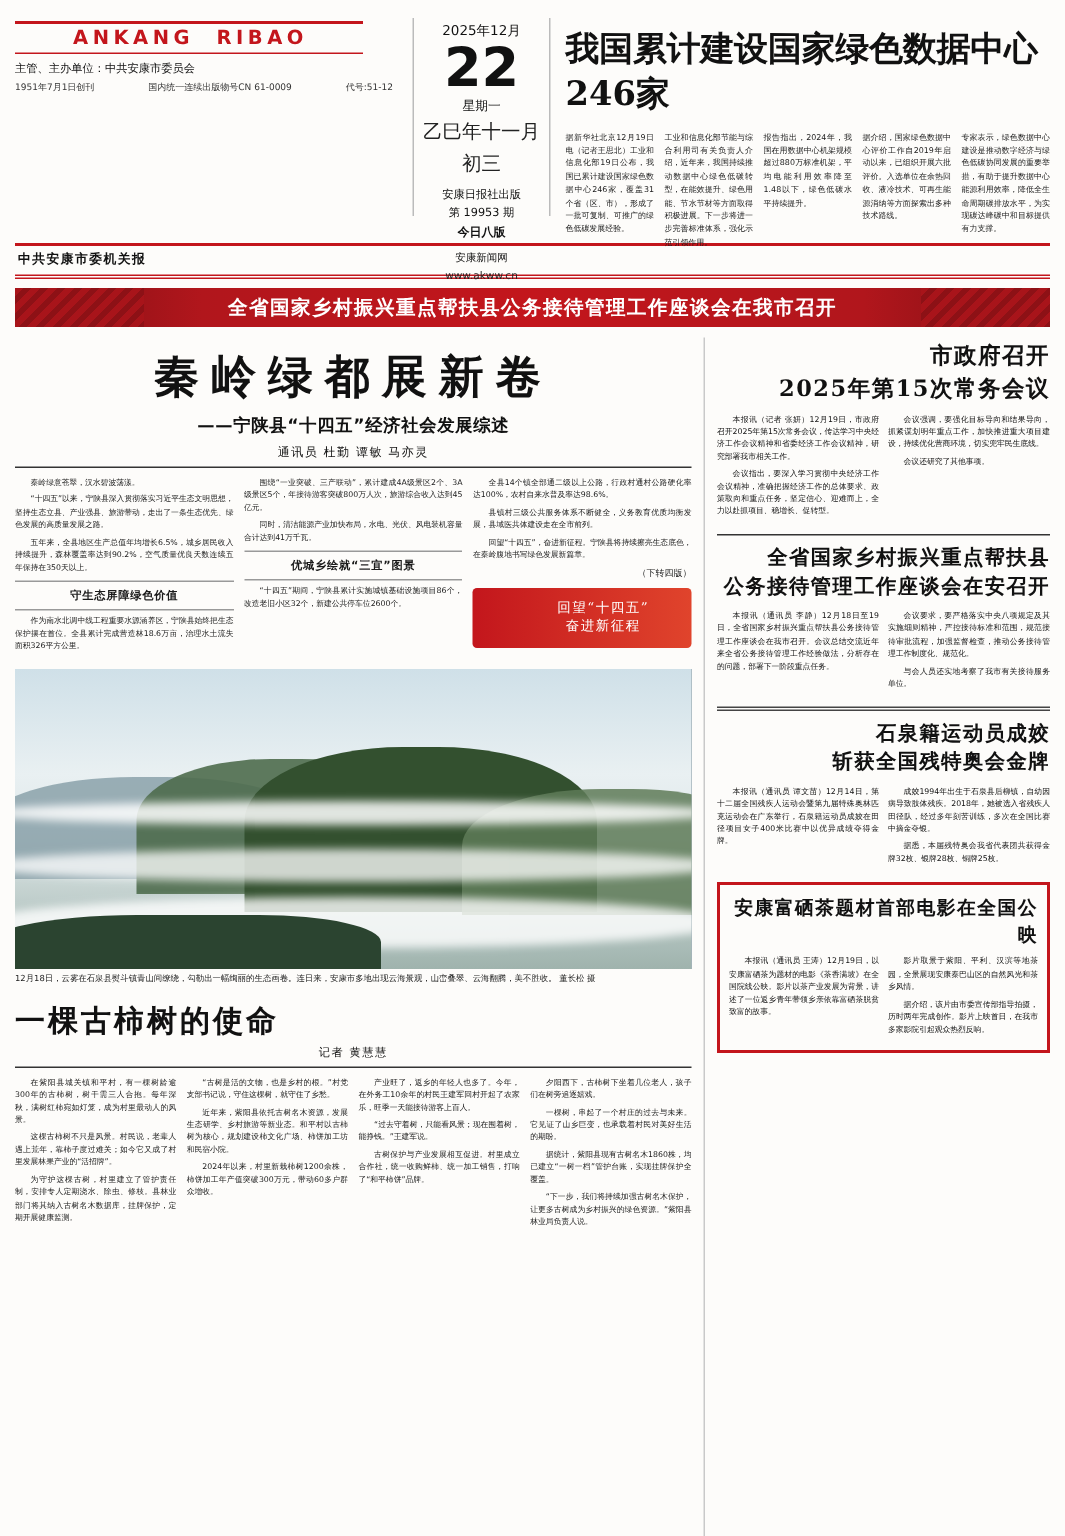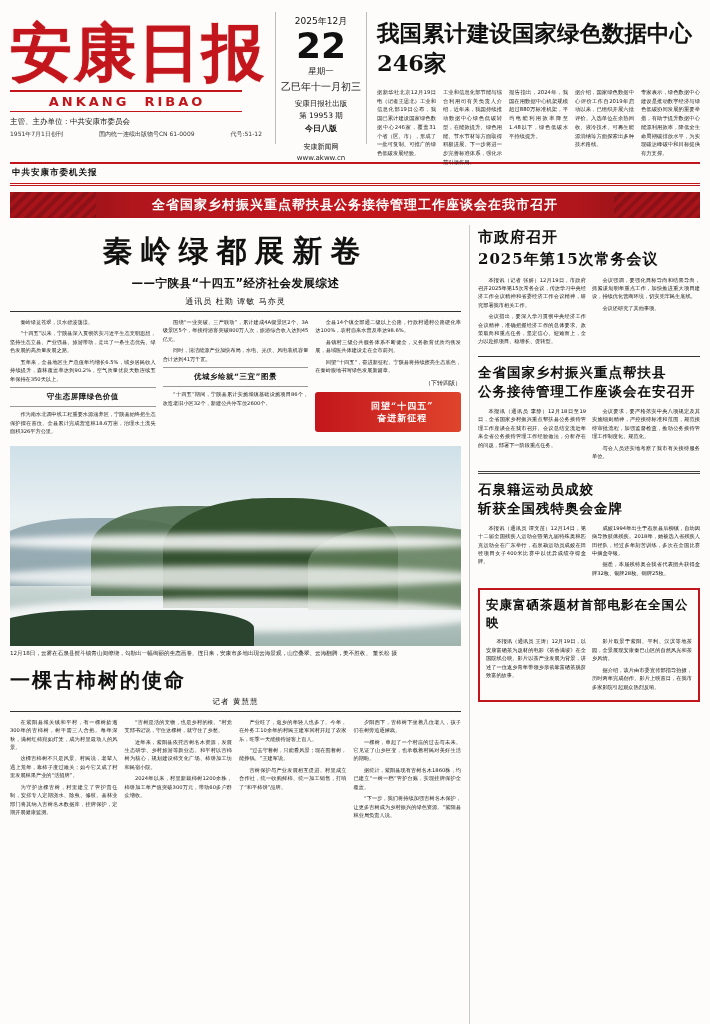--- a/index.html
+++ b/index.html
@@ -31,21 +31,21 @@
   .logo-sub2{font-size:6px;color:#333;margin-top:3px;display:flex;justify-content:space-between;width:252px;}
 
   .mh-date{
     width:92px;flex:0 0 92px;border-left:1px solid #bbb;border-right:1px solid #bbb;
     text-align:center;font-size:8px;line-height:1.6;padding:2px 2px 0;margin-top:4px;height:132px;
     box-sizing:border-box;
   }
   .mh-date .ym{font-size:9px;}
   .mh-date .day{font-size:36px;font-weight:bold;line-height:34px;margin:1px 0 2px;}
   .mh-date .wk{font-size:8.5px;}
-  .mh-date .lunar{font-size:10px;color:#222;}
+  .mh-date .lunar{font-size:13px;color:#222;}
   .mh-date .org{font-size:7.5px;margin-top:3px;}
   .mh-date .issue{font-size:7.5px;}
   .mh-date .pages{font-size:8px;font-weight:bold;margin-top:1px;}
   .mh-date .agency{font-size:7px;margin-top:6px;}
   .mh-date .site{font-size:7px;color:#222;}
 
   .mh-lead{flex:1;padding-left:10px;}
   .lead-title{
     font-family:"DejaVu Serif","Liberation Serif",serif;
     font-weight:bold;font-size:22.5px;line-height:30px;letter-spacing:0px;margin-top:10px;
@@ -97,41 +97,41 @@
     text-align:center;font-weight:bold;font-size:7.5px;margin:4px 0 3px;letter-spacing:0.5px;
     border-top:1px solid #999;border-bottom:1px solid #999;padding:3px 0;
   }
   .subhead2{text-align:center;font-weight:bold;font-size:7.5px;margin:4px 0 3px;}
   .cont{text-align:right;font-size:6px;margin-top:3px;}
 
   .stampbox{
     margin-top:5px;height:40px;border-radius:3px;
     background:linear-gradient(90deg,#c3161c,#e0442c);
     color:#fff;display:flex;align-items:center;justify-content:center;
-    text-align:center;font-weight:bold;font-size:9px;line-height:1.35;letter-spacing:1px;
+    text-align:center;font-weight:normal;font-size:9px;line-height:1.35;letter-spacing:1px;
     font-family:"DejaVu Serif","Liberation Serif",serif;
     padding-left:28px;
   }
 
   
   .photo{
     margin-top:8px;width:100%;height:200px;position:relative;overflow:hidden;
     background:#4a6b7a;
   }
   .sky{position:absolute;inset:0;background:linear-gradient(#cfe0e8 0%,#e9f0f2 35%,#dfe8e9 55%,#9fb3ad 100%);}
   .mtn{position:absolute;border-radius:45% 45% 0 0;}
   .cloudband{position:absolute;left:-5%;width:110%;background:rgba(255,255,255,.85);filter:blur(3px);border-radius:50%;}
   .photo-cap{font-size:5.6px;line-height:1.5;margin-top:3px;color:#222;}
 
   .hl2{text-align:left;font-family:"DejaVu Serif","Liberation Serif",serif;font-weight:bold;font-size:20px;letter-spacing:2px;margin:9px 0 3px;}
   .hl2-by{text-align:center;font-size:7.5px;margin-bottom:4px;letter-spacing:1px;}
 
   
   .rh{
-    text-align:left;font-family:"DejaVu Serif","Liberation Serif",serif;font-weight:bold;
+    text-align:right;font-family:"DejaVu Serif","Liberation Serif",serif;font-weight:bold;
     font-size:15px;line-height:1.45;letter-spacing:1px;margin:2px 0 5px;
   }
   .rh.small{font-size:13.5px;}
   .rbody{display:flex;gap:6px;}
   .rcol{flex:1;font-size:5.2px;line-height:1.62;text-align:justify;}
   .rcol p{margin:0 0 3px;text-indent:2em;}
   .rsep{border-top:1px solid #333;margin:7px 0 6px;}
   .rsep.dbl{border-top:3px double #444;}
 
   .redbox{
@@ -143,21 +143,20 @@
   [data-bind]{white-space:pre-wrap;}
 </style>
 </head>
 <body>
 
 <div class="page">
 
   <div class="masthead">
 
     <div class="mh-logo">
-      <div class="logo-cn" data-bind="masthead.logo_cn">安康日报</div>
       <div class="logo-pinyin" data-bind="masthead.logo_pinyin">ANKANG  RIBAO</div>
       <div class="logo-sub" data-bind="masthead.sub_line">主管、主办单位：中共安康市委员会</div>
       <div class="logo-sub2">
         <span data-bind="masthead.sub_left">1951年7月1日创刊</span>
         <span data-bind="masthead.sub_mid">国内统一连续出版物号CN 61-0009</span>
         <span data-bind="masthead.sub_right">代号:51-12</span>
       </div>
     </div>
 
     <div class="mh-date">

